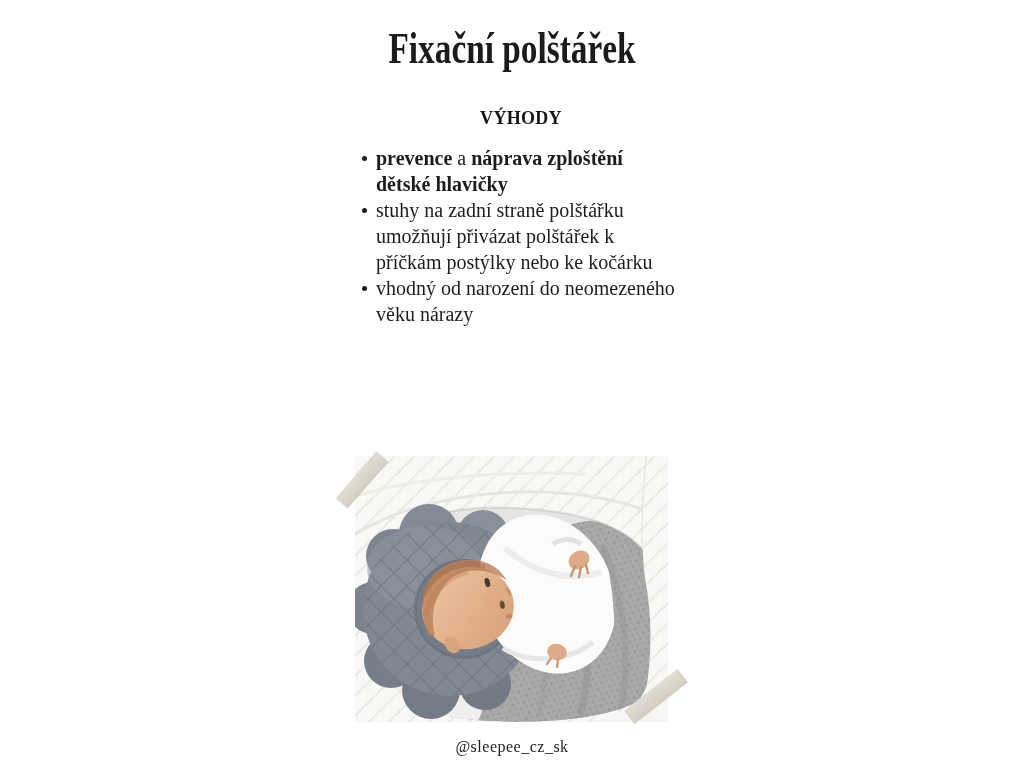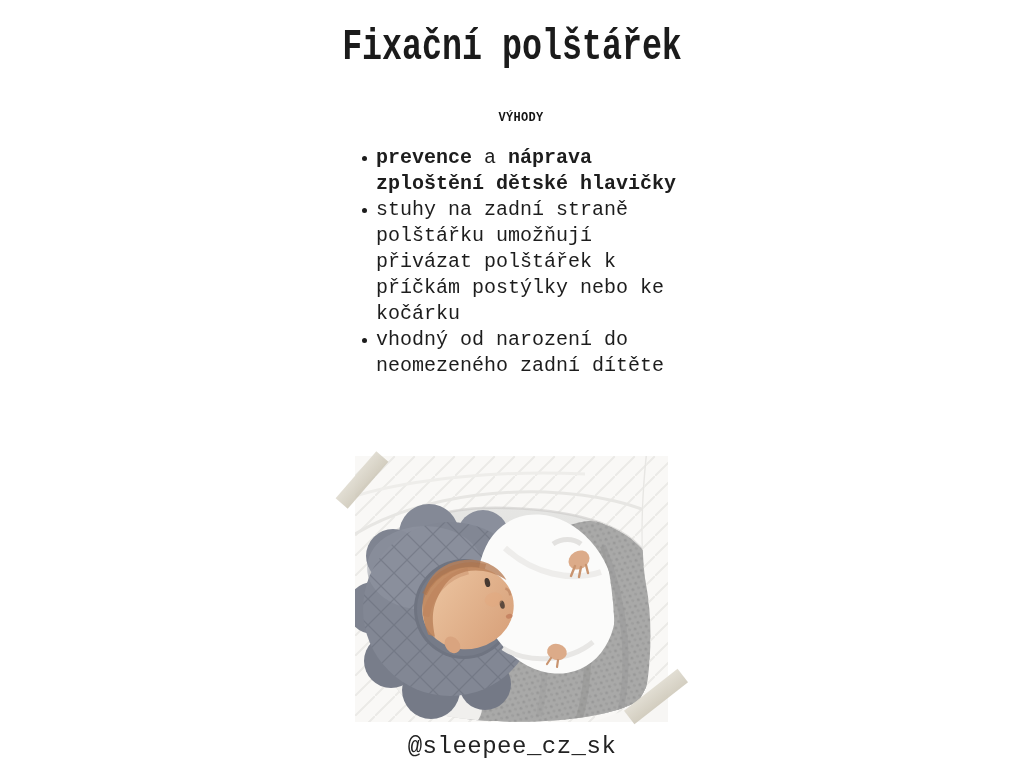--- a/index.html
+++ b/index.html
@@ -1,63 +1,63 @@
 <!DOCTYPE html>
 <html><head>
 <meta charset="utf-8">
 <style>
   html,body{margin:0;padding:0;background:#ffffff;}
   .page{
     position:relative;width:1024px;height:768px;background:#ffffff;overflow:hidden;
-    font-family:Liberation Mono, monospace;color:#1c1c1c;
+    font-family:Liberation Serif, serif;color:#1c1c1c;
   }
   .title{
     position:absolute;top:23px;left:0;width:1024px;margin:0;
     text-align:center;font-size:45px;line-height:50px;font-weight:700;
     transform:scaleX(.74);transform-origin:50% 50%;letter-spacing:0;
     color:#1b1b1b;white-space:nowrap;
   }
   .advantages{position:absolute;left:344px;top:107px;width:354px;}
   .advantages h2{
-    margin:0 0 6px 0;font-size:12px;line-height:22px;font-weight:700;
+    margin:0 0 6px 0;font-size:18px;line-height:22px;font-weight:700;
     text-align:center;letter-spacing:.3px;color:#151515;
   }
   .advantages ul{list-style:none;margin:16px;padding:0;font-size:20px;line-height:26px;color:#1d1d1d;}
   .advantages li{position:relative;padding-left:16px;}
   .advantages li::before{
     content:"";position:absolute;left:2px;top:11px;width:5px;height:5px;
     border-radius:50%;background:#1c1c1c;
   }
   .advantages b{font-weight:700;}
   .photo{position:absolute;left:355px;top:456px;width:313px;height:266px;margin:0;}
   .photo svg{display:block;}
   .tape{
     position:absolute;
     background:linear-gradient(180deg,rgba(224,220,209,.95),rgba(204,198,182,.85));
   }
   .tape-tl{width:62px;height:16px;left:-24px;top:16px;transform:rotate(-49deg);}
   .tape-br{width:68px;height:17px;left:267px;top:232px;transform:rotate(-38deg);}
   .caption{
     position:absolute;top:733px;left:0;width:1024px;margin:0;
-    text-align:center;font-size:24px;line-height:28px;letter-spacing:.5px;color:#222222;
+    text-align:center;font-size:16px;line-height:28px;letter-spacing:.5px;color:#222222;
   }
 </style>
 </head>
 <body>
 
 <div class="page">
 
   <h1 class="title">Fixační polštářek</h1>
 
   <section class="advantages">
     <h2>VÝHODY</h2>
     <ul id="advantages-list">
         <li><b>prevence</b><span> a </span><b>náprava zploštění dětské hlavičky</b></li>
         <li><span>stuhy na zadní straně polštářku umožňují přivázat polštářek k příčkám postýlky nebo ke kočárku</span></li>
-        <li><span>vhodný od narození do neomezeného zadní dítěte</span></li>
+        <li><span>vhodný od narození do neomezeného věku nárazy</span></li>
       </ul>
   </section>
 
   <figure class="photo">
     <svg viewBox="0 0 313 266" width="313" height="266" aria-hidden="true">
       <defs>
         <linearGradient id="skinG" x1="0" y1="0" x2="1" y2="1">
           <stop offset="0" stop-color="#eec8a4"></stop>
             <stop offset="1" stop-color="#d69e77"></stop>
         </linearGradient>

